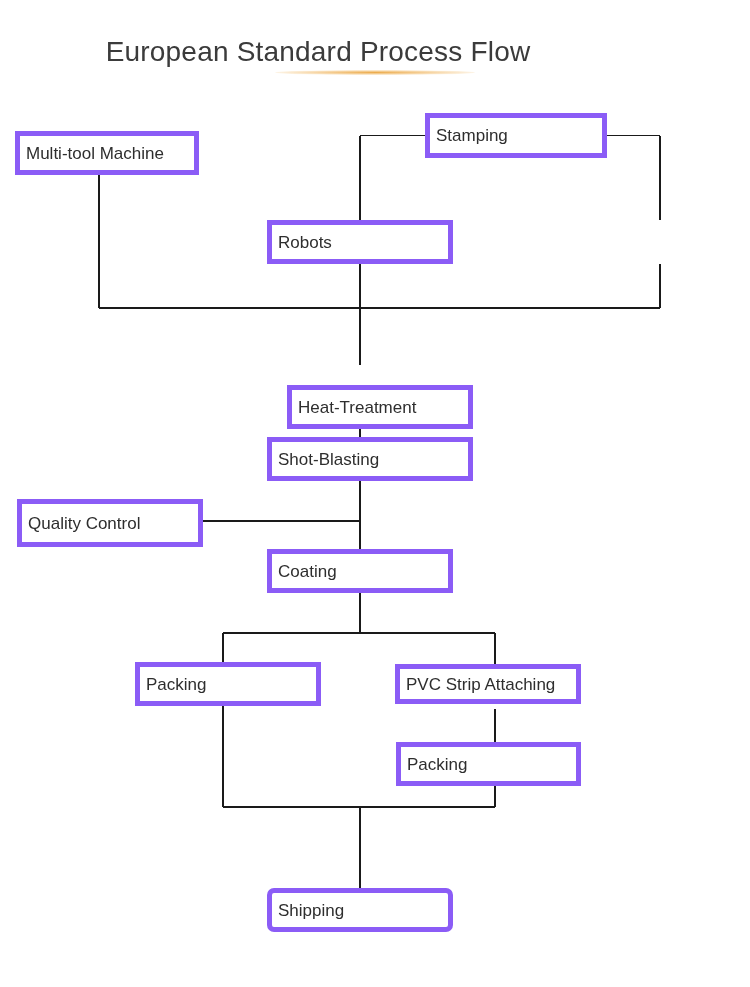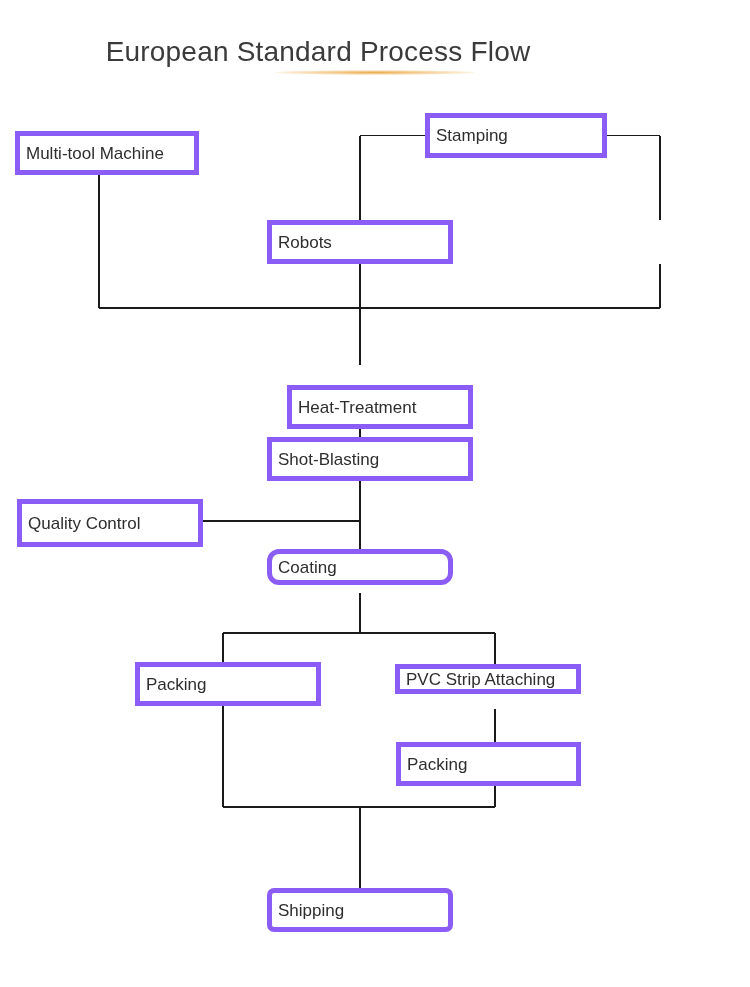--- a/index.html
+++ b/index.html
@@ -150,29 +150,29 @@
   </div>
 
   <div class="node" style="left:267px; top:437px; width:206px; height:44px;">
     <span class="node-label">Shot-Blasting</span>
   </div>
 
   <div class="node" style="left:17px;  top:499px; width:186px; height:48px;">
     <span class="node-label">Quality Control</span>
   </div>
 
-  <div class="node" style="left:267px; top:549px; width:186px; height:36px;border-radius:12px;">
+  <div class="node" style="left:267px; top:549px; width:186px; height:44px;">
     <span class="node-label">Coating</span>
   </div>
 
   <div class="node" style="left:135px; top:662px; width:186px; height:44px;">
     <span class="node-label">Packing</span>
   </div>
 
-  <div class="node" style="left:395px; top:664px; width:186px; height:30px;">
+  <div class="node" style="left:395px; top:664px; width:186px; height:40px;">
     <span class="node-label">PVC Strip Attaching</span>
   </div>
 
   <div class="node" style="left:396px; top:742px; width:185px; height:44px;">
     <span class="node-label">Packing</span>
   </div>
 
   <div class="node" style="left:267px; top:888px; width:186px; height:44px;border-radius:7px;">
     <span class="node-label">Shipping</span>
   </div>

